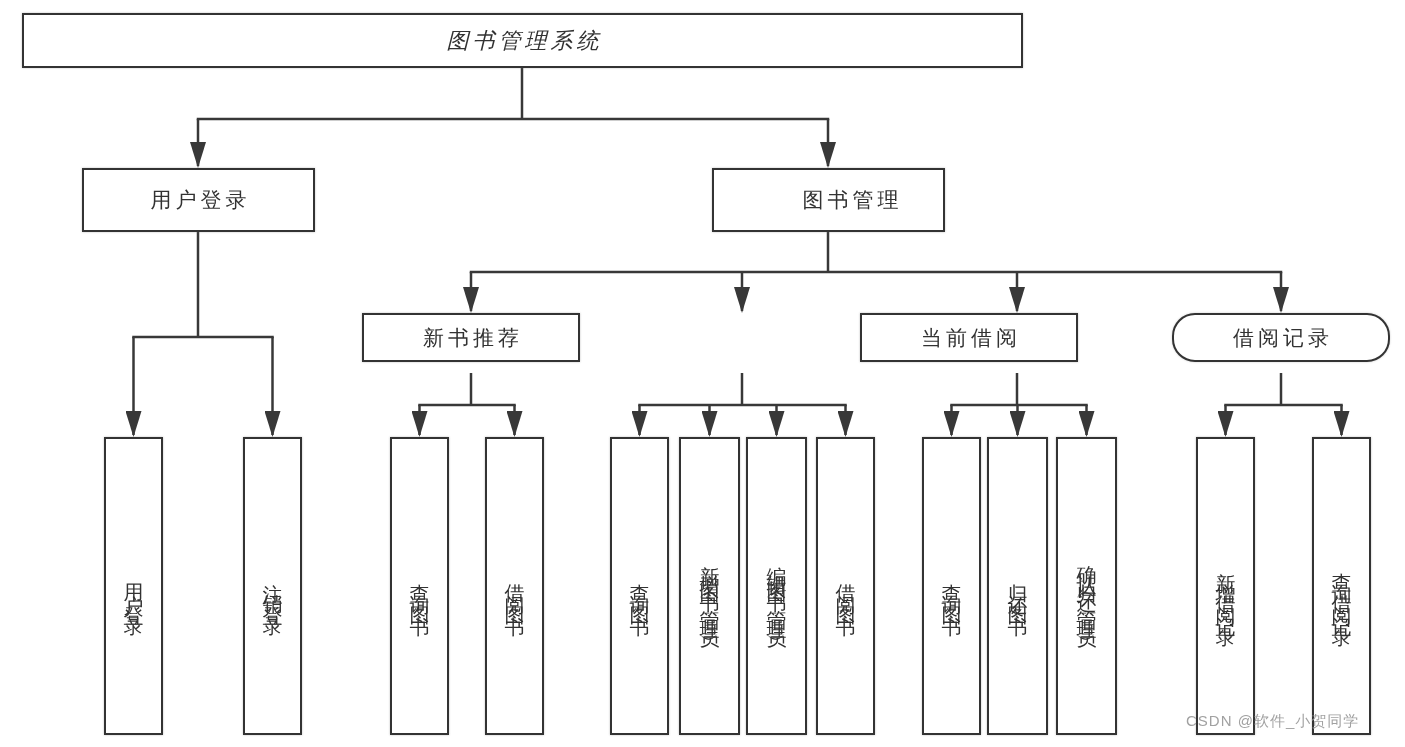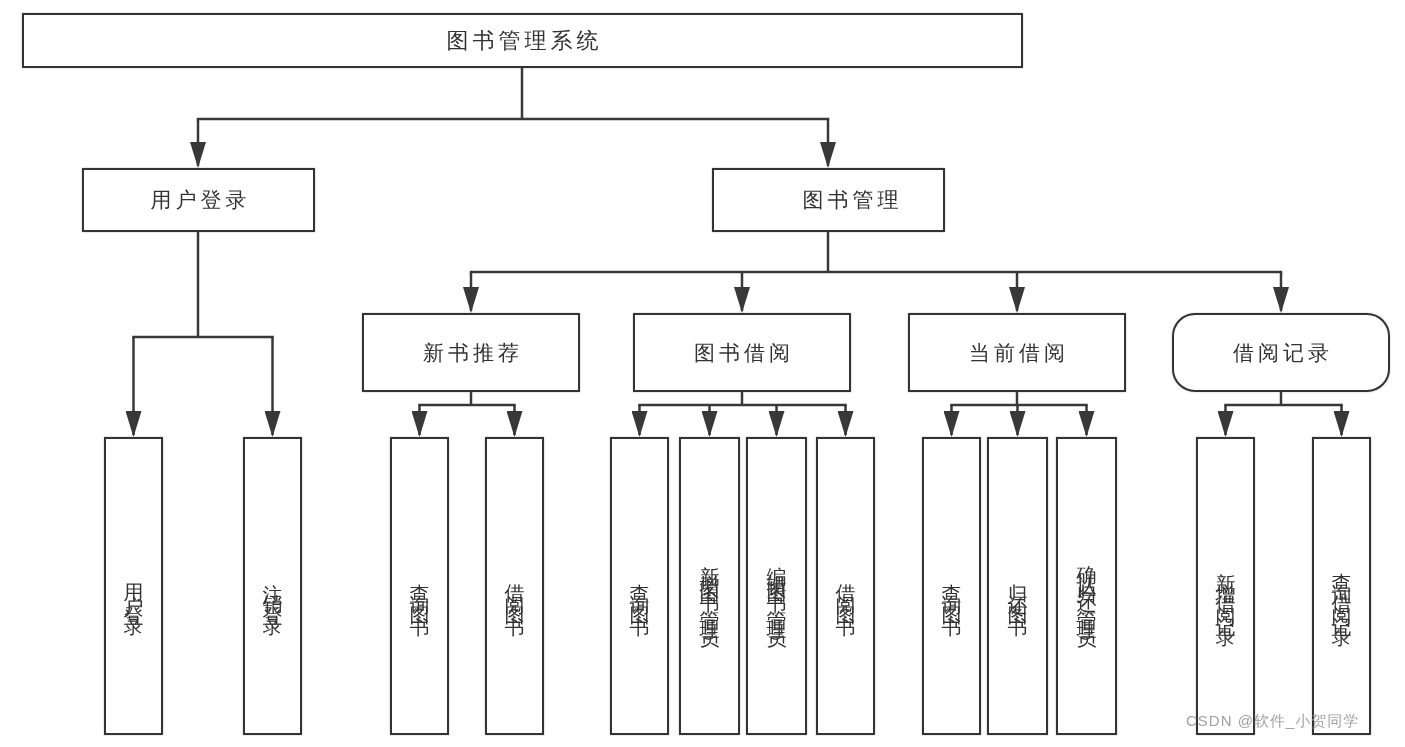--- a/index.html
+++ b/index.html
@@ -28,30 +28,30 @@
     box-shadow: 0 0 2px rgba(120,120,120,0.45);
     display: flex;
     align-items: center;
     justify-content: center;
     color: #323232;
     font-weight: 500;
     z-index: 2;
   }
 
   .h-text { font-size: 21px; letter-spacing: 4px; text-indent: 4px; white-space: nowrap; }
-  .root  { left: 22px;  top: 13px;  width: 1001px; height: 55px; }
+  .root  { left: 22px;  top: 13px;  width: 1001px; height: 55px; font-style: italic; }
   .root .h-text { font-size: 22px; }
 
   .l2a { left: 82px;  top: 168px; width: 233px; height: 64px; }
   .l2b { left: 712px; top: 168px; width: 233px; height: 64px; padding-left: 44px; }
 
-  .l3  { top: 313px; width: 218px; height: 79px; }
+  .l3  { top: 313px; width: 218px; height: 49px; }
   .l3a { left: 362px; }
   .l3b { left: 633px; }
-  .l3c { left: 908px; text-align: center; }
+  .l3c { left: 860px; text-align: center; }
   .l3d { left: 1172px; border-radius: 23px; }
 
   .leaf { top: 437px; width: 59px; height: 298px; }
   .vtext {
     writing-mode: vertical-rl;
     text-orientation: mixed;
     font-size: 20px;
     line-height: 1.05;
     letter-spacing: 11px;
     margin-bottom: -8px;
@@ -146,23 +146,20 @@
   <div class="box l2a">
     <span class="h-text">用户登录</span>
   </div>
   <div class="box l2b">
     <span class="h-text">图书管理</span>
   </div>
 
   <div class="box l3 l3a">
     <span class="h-text">新书推荐</span>
   </div>
-  <div class="box l3 l3b">
-    <span class="h-text">图书借阅</span>
-  </div>
   <div class="box l3 l3c">
     <span class="h-text">当前借阅</span>
   </div>
   <div class="box l3 l3d">
     <span class="h-text">借阅记录</span>
   </div>
 
   <div class="box leaf lf1">
     <span class="vtext">用户登录</span>
   </div>

